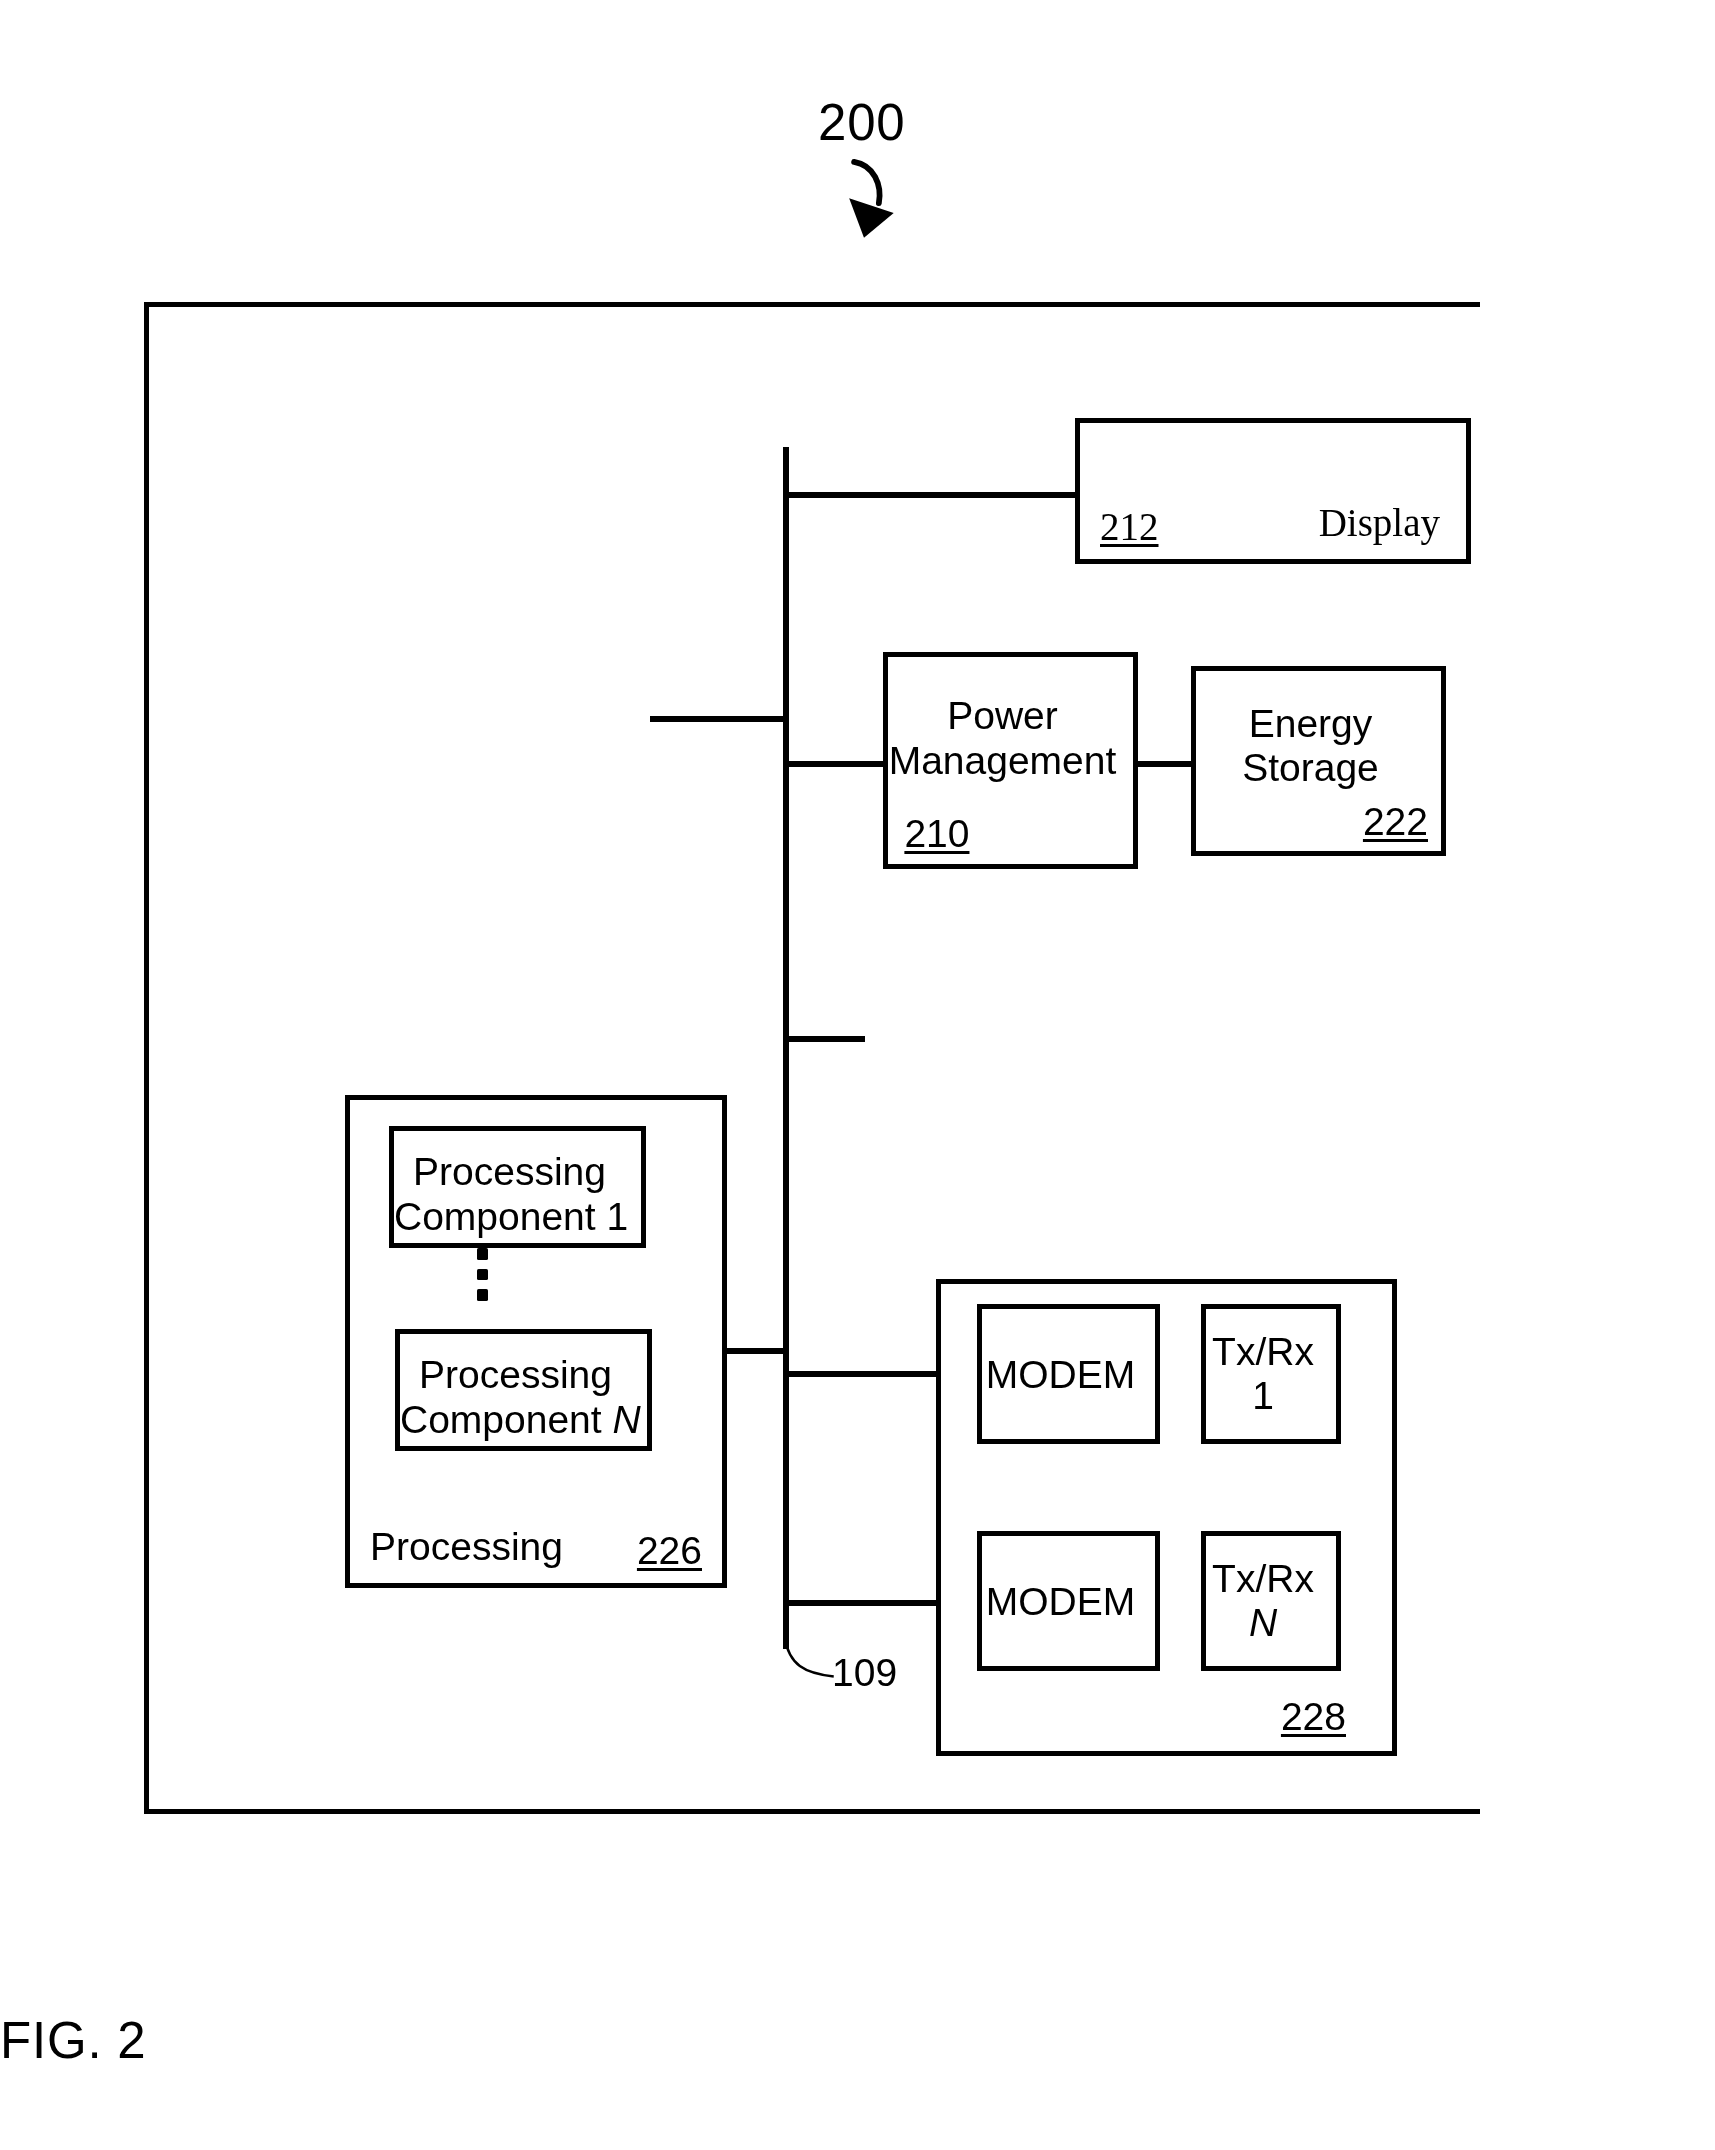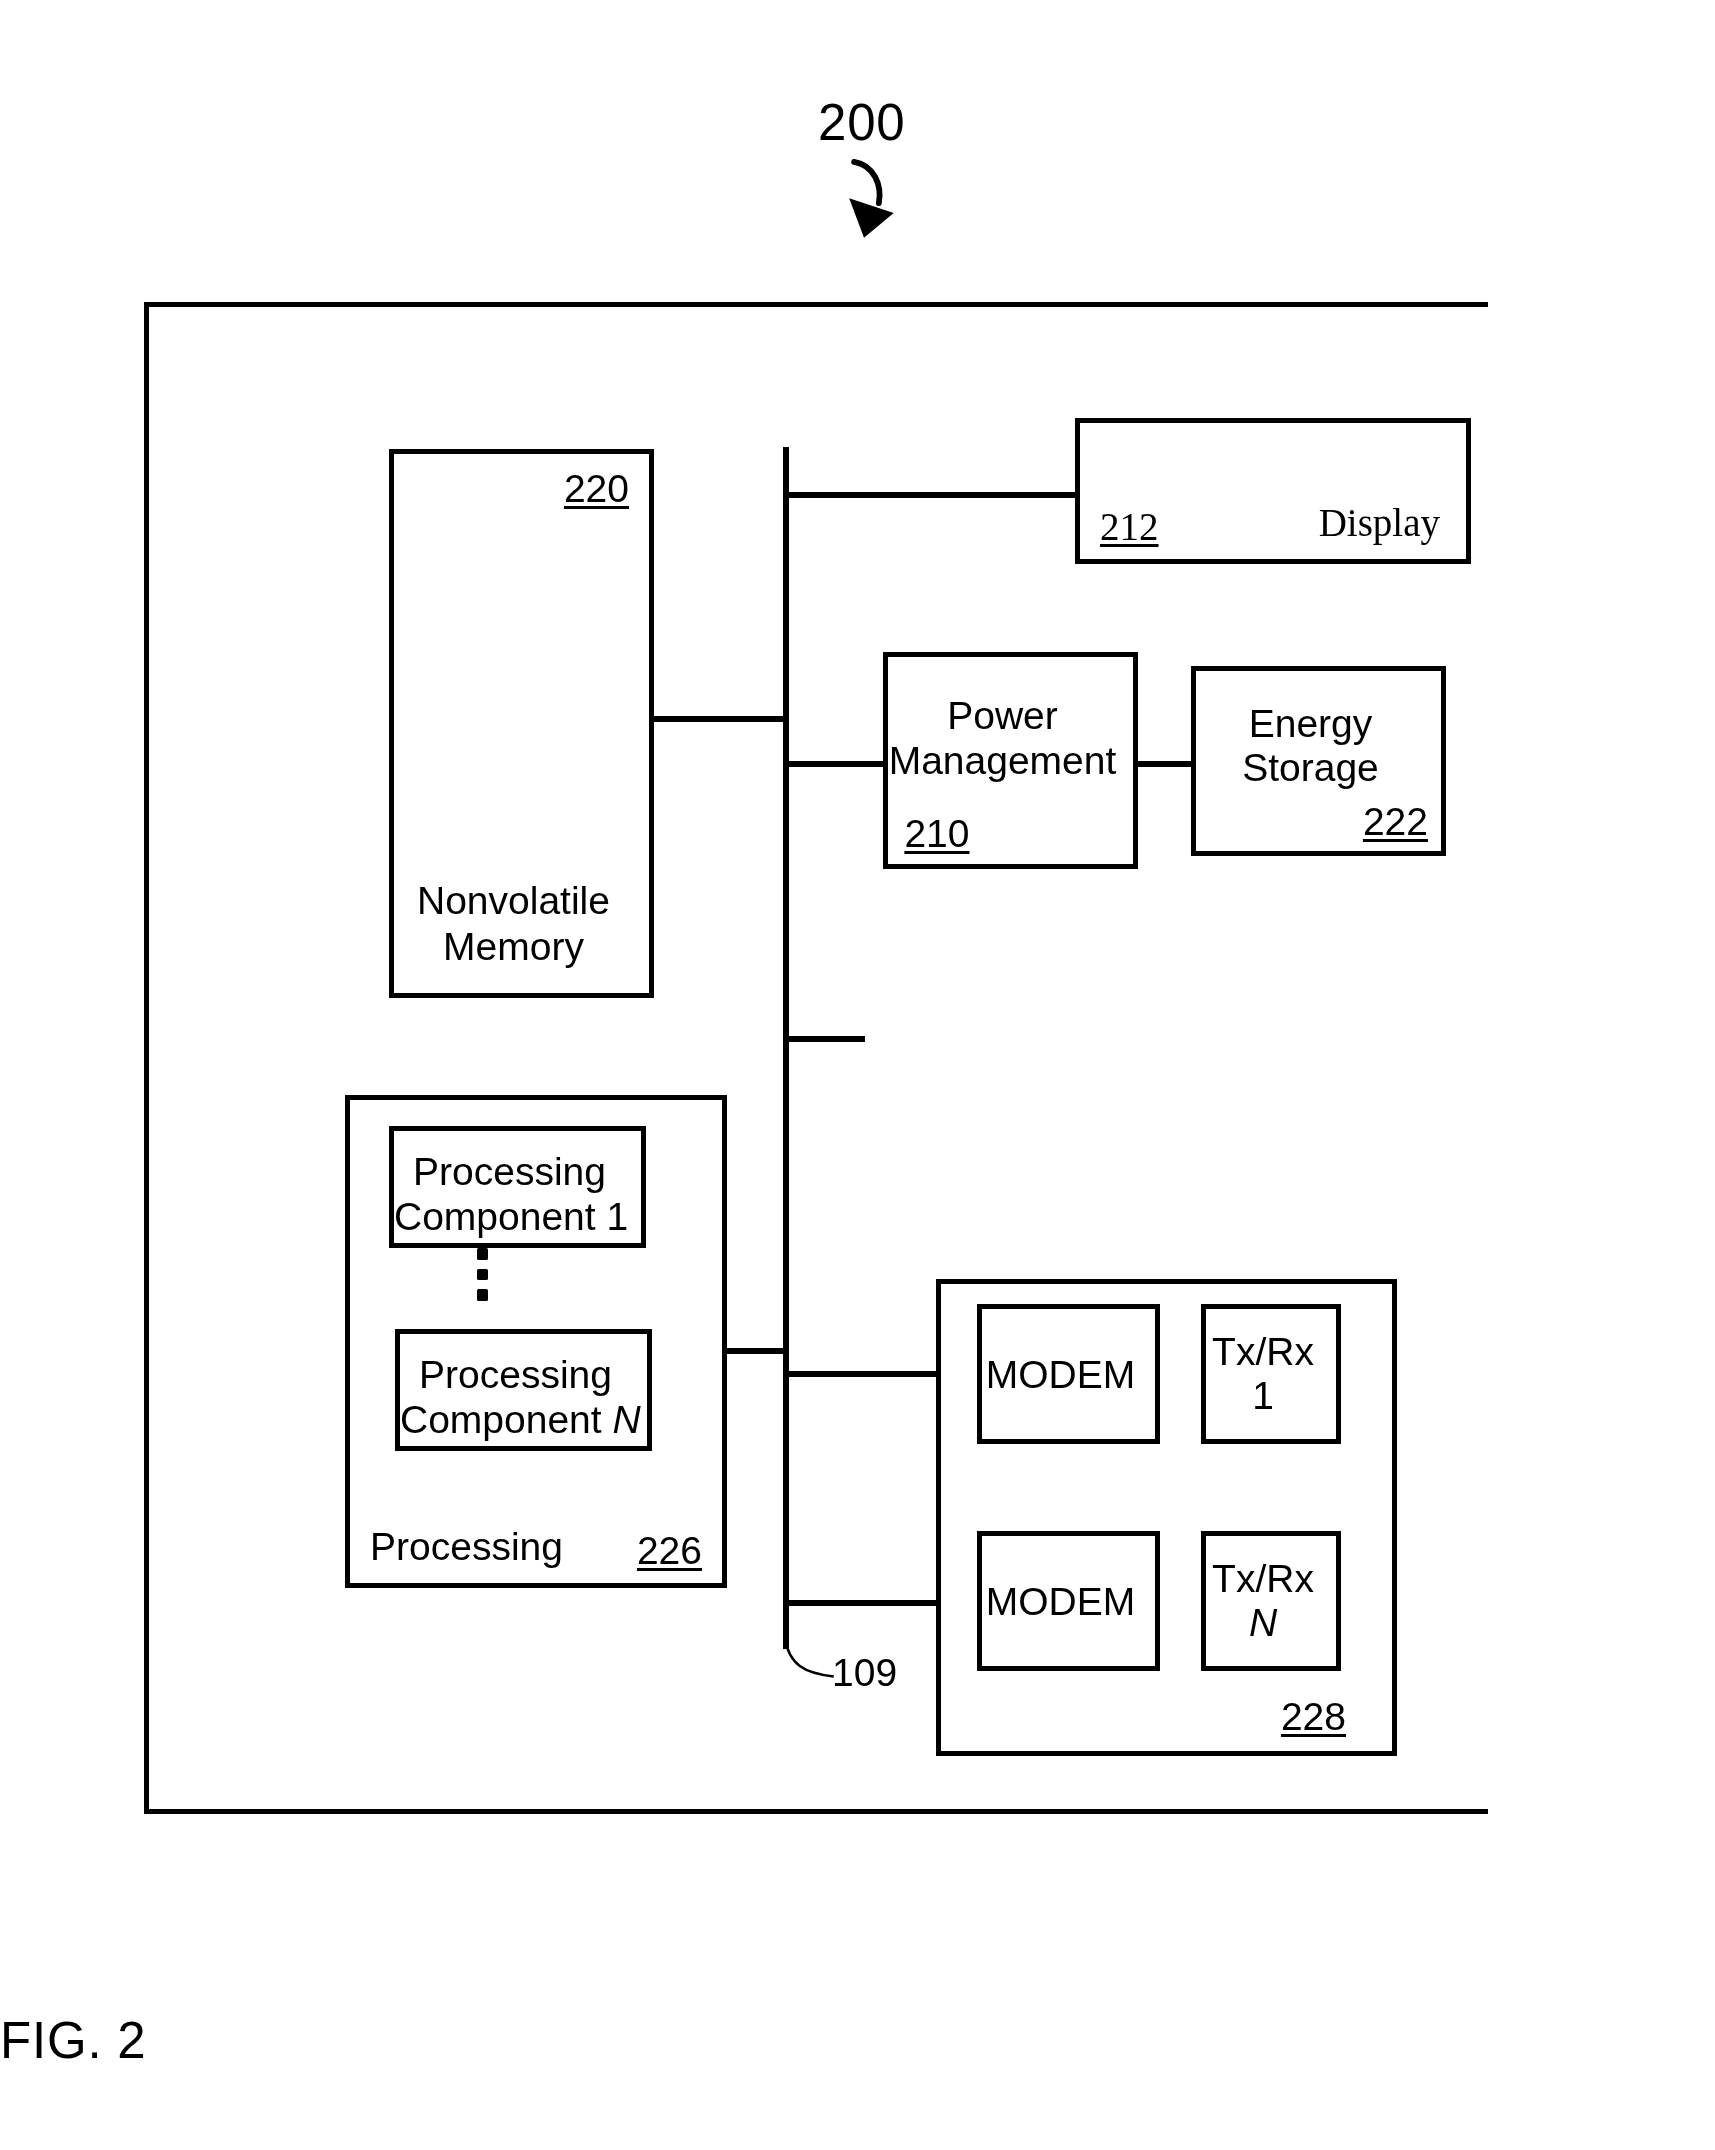--- a/index.html
+++ b/index.html
@@ -10,21 +10,20 @@
   body {
     font-family: "Liberation Sans", sans-serif;
     color: #000000;
   }
   #page {
     position: relative;
     width: 1480px;
     height: 2151px;
     background: #ffffff;
     overflow: hidden;
-    padding-left: 8px;
   }
   .abs { position: absolute; }
 
   
   #fig-ref-200 {
     left: 818px;
     top: 97px;
     font-size: 51px;
     letter-spacing: 0.8px;
     line-height: 1;
@@ -164,25 +163,20 @@
   <div class="abs wire-h" style="left:727px; top:1348px; width:62px;"></div>
 
   <div class="abs wire-h" style="left:783px; top:1371px; width:197px;"></div>
 
   <div class="abs wire-h" style="left:783px; top:1600px; width:197px;"></div>
 
   <div class="abs wire-h" style="left:1155px; top:1371px; width:51px;"></div>
 
   <div class="abs wire-h" style="left:1155px; top:1600px; width:51px;"></div>
 
-  <div class="abs block" id="block-nonvolatile-memory" style="left:389px; top:449px; width:265px; height:549px;">
-    <div class="ref" style="right:20px; top:15px;">220</div>
-    <div class="ctr" style="bottom:69px;">Nonvolatile</div>
-    <div class="ctr" style="bottom:23px;">Memory</div>
-  </div>
 
   <div class="abs block" id="block-display" style="left:1075px; top:418px; width:396px; height:146px;font-family:Liberation Serif, serif;">
     <div class="ref" style="left:20px; bottom:13px;">212</div>
     <div class="lbl" style="right:26px; bottom:13px;">Display</div>
   </div>
 
   <div class="abs block" id="block-power-management" style="left:883px; top:652px; width:255px; height:217px;">
     <div class="ctr" style="top:36px;">Power</div>
     <div class="ctr" style="top:81px;">Management</div>
     <div class="ref" style="left:16.4px; bottom:11.5px;">210</div>

